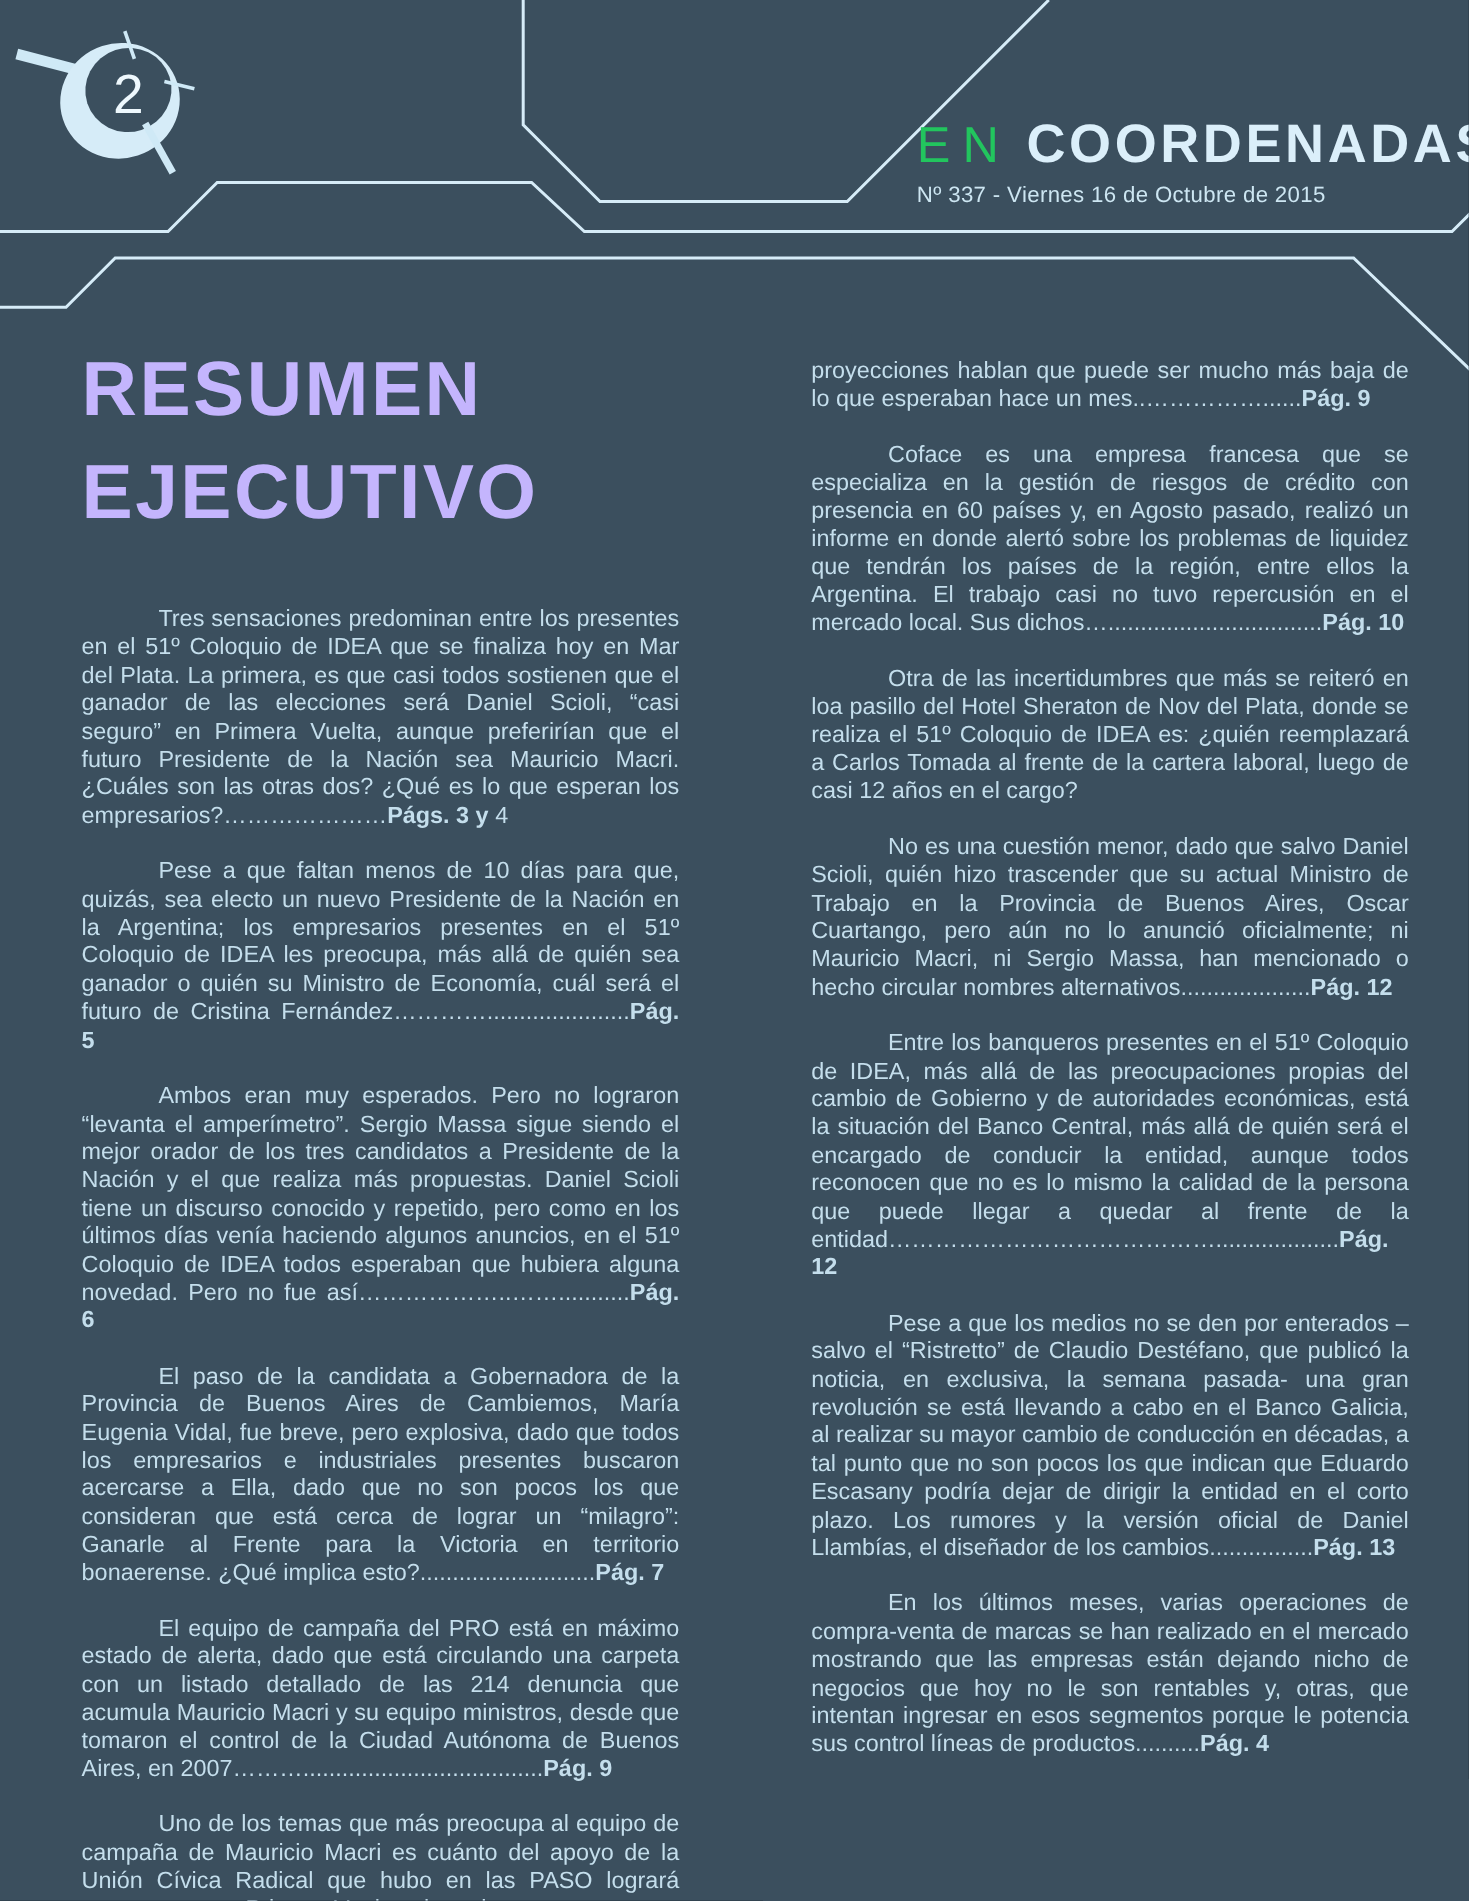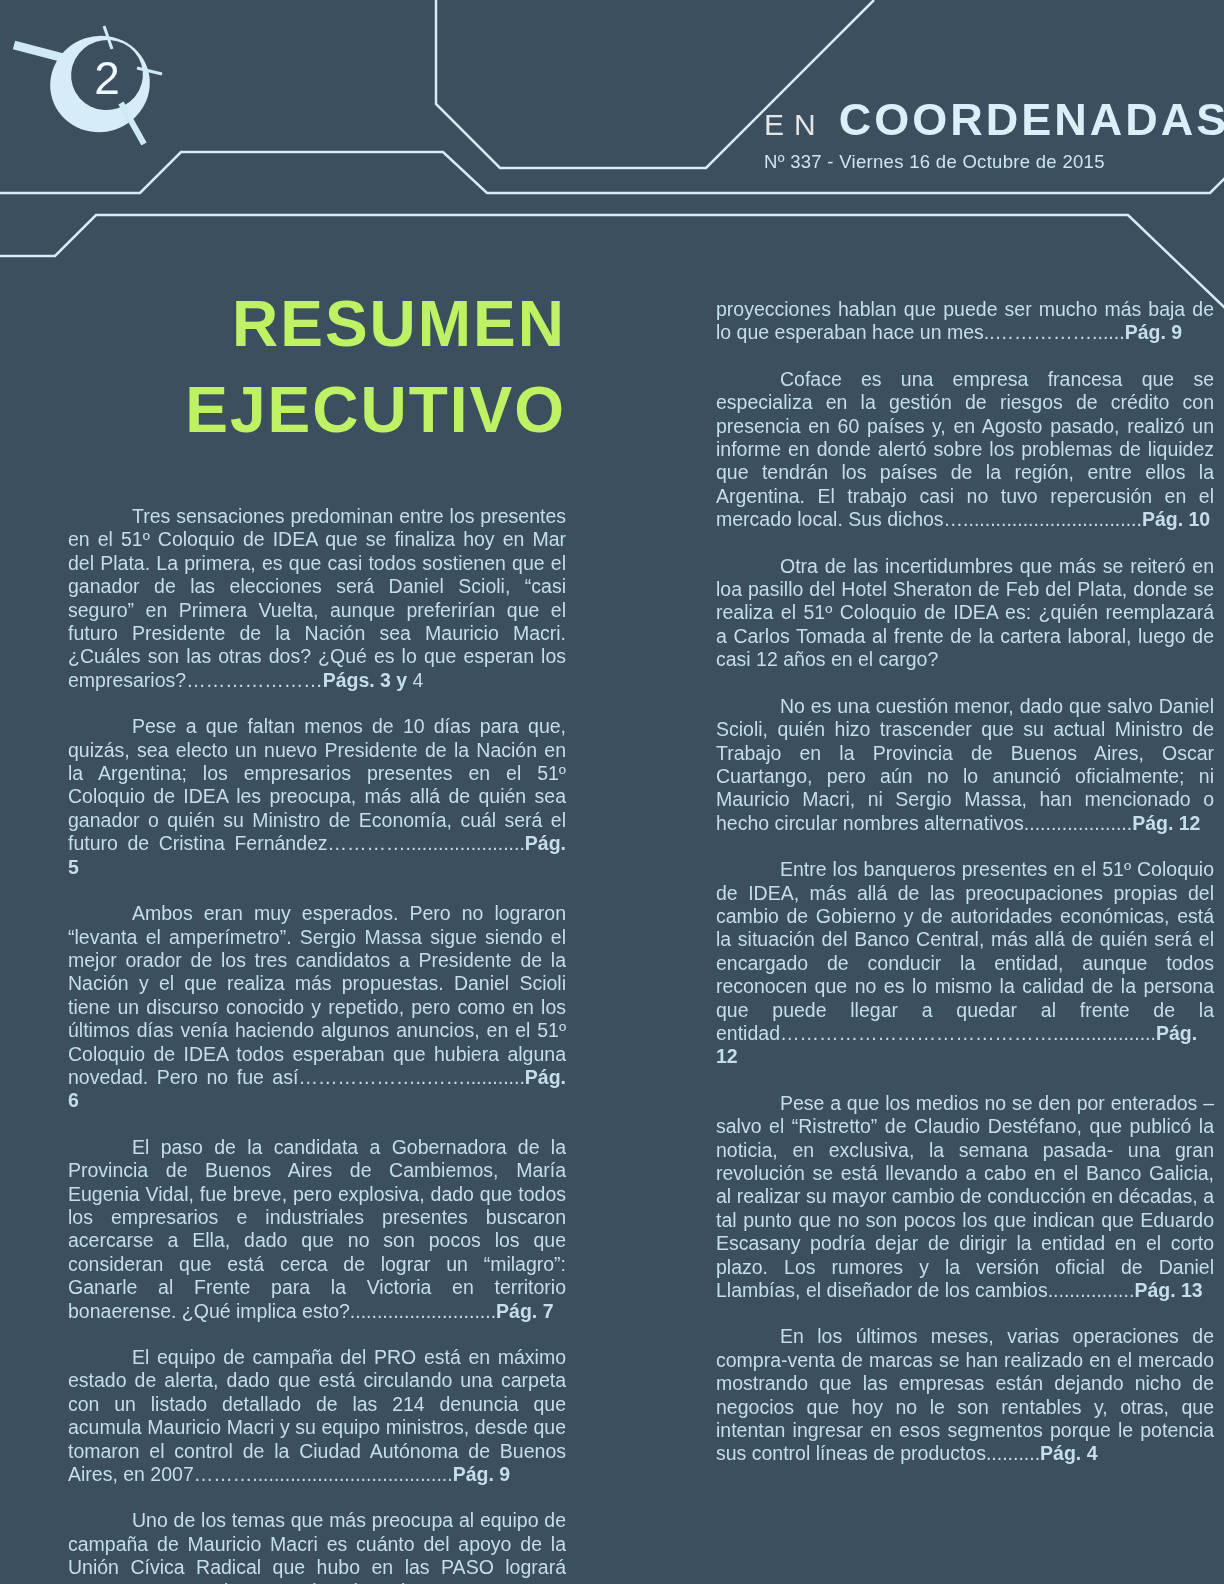--- a/index.html
+++ b/index.html
@@ -6,36 +6,36 @@
   .page {
     position:relative; width:1224px; height:1584px;
     background:#3b4f5e; overflow:hidden;
     font-family:"Liberation Sans", sans-serif;
   }
   .deco { position:absolute; top:0; left:0; display:block; }
   .deco path.trace { fill:none; stroke:#d6ecf8; stroke-width:2.5; }
 
   .brand { position:absolute; left:764px; top:94px; }
   .brand-line { display:flex; align-items:baseline; gap:13px; white-space:nowrap; }
-  .brand-thin { font-size:30px; font-weight:400; letter-spacing:10px; color:#e5e5e5; }
+  .brand-thin { font-size:42px; font-weight:400; letter-spacing:10px; color:#22c55e; }
   .brand-bold { font-size:45px; font-weight:700; letter-spacing:3px; color:#dbeffa; }
   .issue { margin-top:5px; font-size:18.5px; letter-spacing:0.3px; color:#cde6f2; white-space:nowrap; }
 
   .col {
     position:absolute; top:281px; width:498px;
     color:#c4deec; font-size:19.5px; line-height:23.4px;
     text-align:justify;
   }
   .col-left  { left:68px; }
-  .col-right { left:676px; padding-top:17px;margin-left:40px; }
+  .col-right { left:676px; padding-top:17px; }
 
   .title {
-    margin:0 0 52px 0; text-align:right;
+    margin:0 0 52px 0; text-align:left;
     font-size:64px; line-height:86px; font-weight:700;
-    letter-spacing:2px; color:#bef264;
+    letter-spacing:2px; color:#c4b5fd;
   }
   .para { margin:0 0 23px 0; text-indent:64px; }
   .para.cont { text-indent:0; }
   .ref { font-weight:700; }
 </style>
 </head>
 <body>
 
 <div class="page">
 
@@ -75,20 +75,20 @@
         <p class="para"><span>Ambos eran muy esperados. Pero no lograron “levanta el amperímetro”. Sergio Massa sigue siendo el mejor orador de los tres candidatos a Presidente de la Nación y el que realiza más propuestas. Daniel Scioli tiene un discurso conocido y repetido, pero como en los últimos días venía haciendo algunos anuncios, en el 51º Coloquio de IDEA todos esperaban que hubiera alguna novedad. Pero no fue así………………..……...........</span><b class="ref">Pág. 6</b></p>
         <p class="para"><span>El paso de la candidata a Gobernadora de la Provincia de Buenos Aires de Cambiemos, María Eugenia Vidal, fue breve, pero explosiva, dado que todos los empresarios e industriales presentes buscaron acercarse a Ella, dado que no son pocos los que consideran que está cerca de lograr un “milagro”: Ganarle al Frente para la Victoria en territorio bonaerense. ¿Qué implica esto?...........................</span><b class="ref">Pág. 7</b></p>
         <p class="para"><span>El equipo de campaña del PRO está en máximo estado de alerta, dado que está circulando una carpeta con un listado detallado de las 214 denuncia que acumula Mauricio Macri y su equipo ministros, desde que tomaron el control de la Ciudad Autónoma de Buenos Aires, en 2007……….....................................</span><b class="ref">Pág. 9</b></p>
         <p class="para"><span>Uno de los temas que más preocupa al equipo de campaña de Mauricio Macri es cuánto del apoyo de la Unión Cívica Radical que hubo en las PASO logrará retener en esta Primera Vuelta y las primeras</span></p>
       </div>
   </div>
 
   <div class="col col-right" id="col-right-paras">
       <p class="para cont"><span>proyecciones hablan que puede ser mucho más baja de lo que esperaban hace un mes..……………......</span><b class="ref">Pág. 9</b></p>
       <p class="para"><span>Coface es una empresa francesa que se especializa en la gestión de riesgos de crédito con presencia en 60 países y, en Agosto pasado, realizó un informe en donde alertó sobre los problemas de liquidez que tendrán los países de la región, entre ellos la Argentina. El trabajo casi no tuvo repercusión en el mercado local. Sus dichos….................................</span><b class="ref">Pág. 10</b></p>
-      <p class="para"><span>Otra de las incertidumbres que más se reiteró en loa pasillo del Hotel Sheraton de Feb del Plata, donde se realiza el 51º Coloquio de IDEA es: ¿quién reemplazará a Carlos Tomada al frente de la cartera laboral, luego de casi 12 años en el cargo?</span></p>
+      <p class="para"><span>Otra de las incertidumbres que más se reiteró en loa pasillo del Hotel Sheraton de Nov del Plata, donde se realiza el 51º Coloquio de IDEA es: ¿quién reemplazará a Carlos Tomada al frente de la cartera laboral, luego de casi 12 años en el cargo?</span></p>
       <p class="para"><span>No es una cuestión menor, dado que salvo Daniel Scioli, quién hizo trascender que su actual Ministro de Trabajo en la Provincia de Buenos Aires, Oscar Cuartango, pero aún no lo anunció oficialmente; ni Mauricio Macri, ni Sergio Massa, han mencionado o hecho circular nombres alternativos....................</span><b class="ref">Pág. 12</b></p>
       <p class="para"><span>Entre los banqueros presentes en el 51º Coloquio de IDEA, más allá de las preocupaciones propias del cambio de Gobierno y de autoridades económicas, está la situación del Banco Central, más allá de quién será el encargado de conducir la entidad, aunque todos reconocen que no es lo mismo la calidad de la persona que puede llegar a quedar al frente de la entidad……………………………………...................</span><b class="ref">Pág. 12</b></p>
       <p class="para"><span>Pese a que los medios no se den por enterados – salvo el “Ristretto” de Claudio Destéfano, que publicó la noticia, en exclusiva, la semana pasada- una gran revolución se está llevando a cabo en el Banco Galicia, al realizar su mayor cambio de conducción en décadas, a tal punto que no son pocos los que indican que Eduardo Escasany podría dejar de dirigir la entidad en el corto plazo. Los rumores y la versión oficial de Daniel Llambías, el diseñador de los cambios................</span><b class="ref">Pág. 13</b></p>
       <p class="para"><span>En los últimos meses, varias operaciones de compra-venta de marcas se han realizado en el mercado mostrando que las empresas están dejando nicho de negocios que hoy no le son rentables y, otras, que intentan ingresar en esos segmentos porque le potencia sus control líneas de productos..........</span><b class="ref">Pág. 4</b></p>
     </div>
 
 </div>
 
 </body></html>

